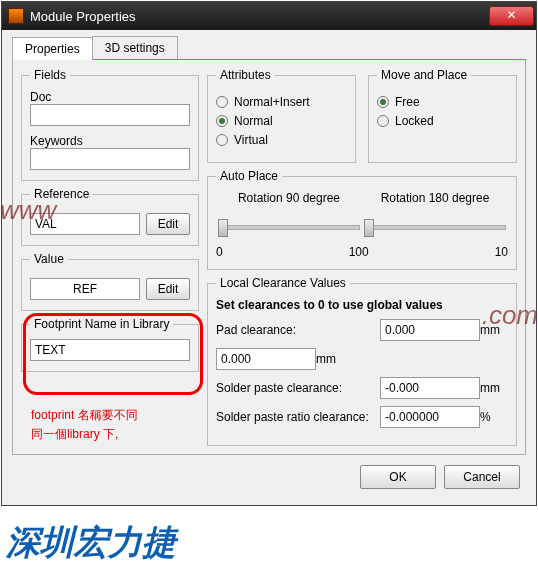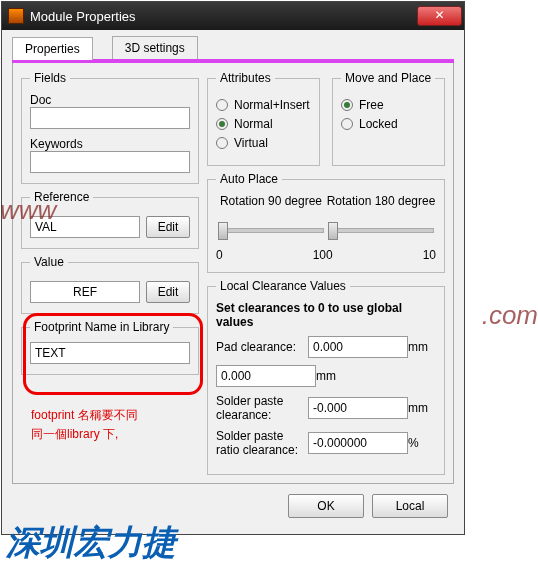--- a/index.html
+++ b/index.html
@@ -1,23 +1,23 @@
 <!DOCTYPE html>
 <html><head>
 <meta charset="utf-8">
 <style>
 *{box-sizing:border-box;font-family:"Segoe UI",Tahoma,sans-serif;font-size:12px;margin:0;padding:0;}
 body{width:538px;height:569px;background:#fff;position:relative;overflow:hidden;}
-.win{width:464px;border:1px solid #444;background:#f0f0f0;position:absolute;left:1px;top:1px;}
+.win{width:536px;border:1px solid #444;background:#f0f0f0;position:absolute;left:1px;top:1px;}
 .titlebar{height:28px;background:linear-gradient(#3a3a3a,#1a1a1a);display:flex;align-items:center;padding:0 2px 0 6px;color:#fff;}
 .titlebar .icon{width:16px;height:16px;background:linear-gradient(#f80,#a40);border:1px solid #520;margin-right:6px;}
 .titlebar .ttl{flex:1;font-size:13px;}
 .closebtn{width:45px;height:20px;background:linear-gradient(#e77,#c22);color:#fff;text-align:center;border:1px solid #722;border-radius:3px;font-size:12px;line-height:16px;}
 .client{padding:6px 10px 10px 10px;}
-.tabs{display:flex;border-bottom:4px solid #d946ef;gap:20px;}
+.tabs{display:flex;border-bottom:1px solid #d946ef;}
 .tab{padding:4px 12px;border:1px solid #aaa;border-bottom:none;background:#fff;margin-right:-1px;position:relative;top:1px;}
 .tab.inactive{background:#f0f0f0;top:0;}
 .tabbody{border:1px solid #aaa;border-top:none;padding:8px;background:#f0f0f0;display:flex;gap:8px;}
 .leftcol{width:178px;display:flex;flex-direction:column;gap:6px;}
 .rightcol{flex:1;display:flex;flex-direction:column;gap:6px;}
 fieldset{border:1px solid #bbb;padding:8px 8px 10px 8px;}
 legend{padding:0 4px;}
 input[type=text]{width:100%;height:22px;border:1px solid #999;padding:2px 4px;background:#fff;}
 .row{display:flex;align-items:center;gap:6px;margin-top:4px;}
 .editbtn{width:44px;height:22px;border:1px solid #888;background:linear-gradient(#fff,#ddd);border-radius:2px;text-align:center;line-height:20px;}
@@ -161,21 +161,21 @@
           <div class="clrrow">
               <span class="lbl">Solder paste ratio clearance:</span>
               <input type="text" value="-0.000000" style="">
               <span class="unit">%</span>
             </div>
         </fieldset>
       </div>
     </div>
     <div class="btnrow">
       <div class="btn">OK</div>
-      <div class="btn">Local</div>
+      <div class="btn">Cancel</div>
     </div>
   </div>
 </div>
 
 <div class="redbox" style="left:23px;top:313px;width:180px;height:82px"></div>
 <div class="annot" style="left:31px;top:406px">
   <div>footprint 名稱要不同</div>
   <div>同一個library 下,</div>
 </div>
 <div class="wm1" style="left:0;top:195px;font-size:26px">www</div>

